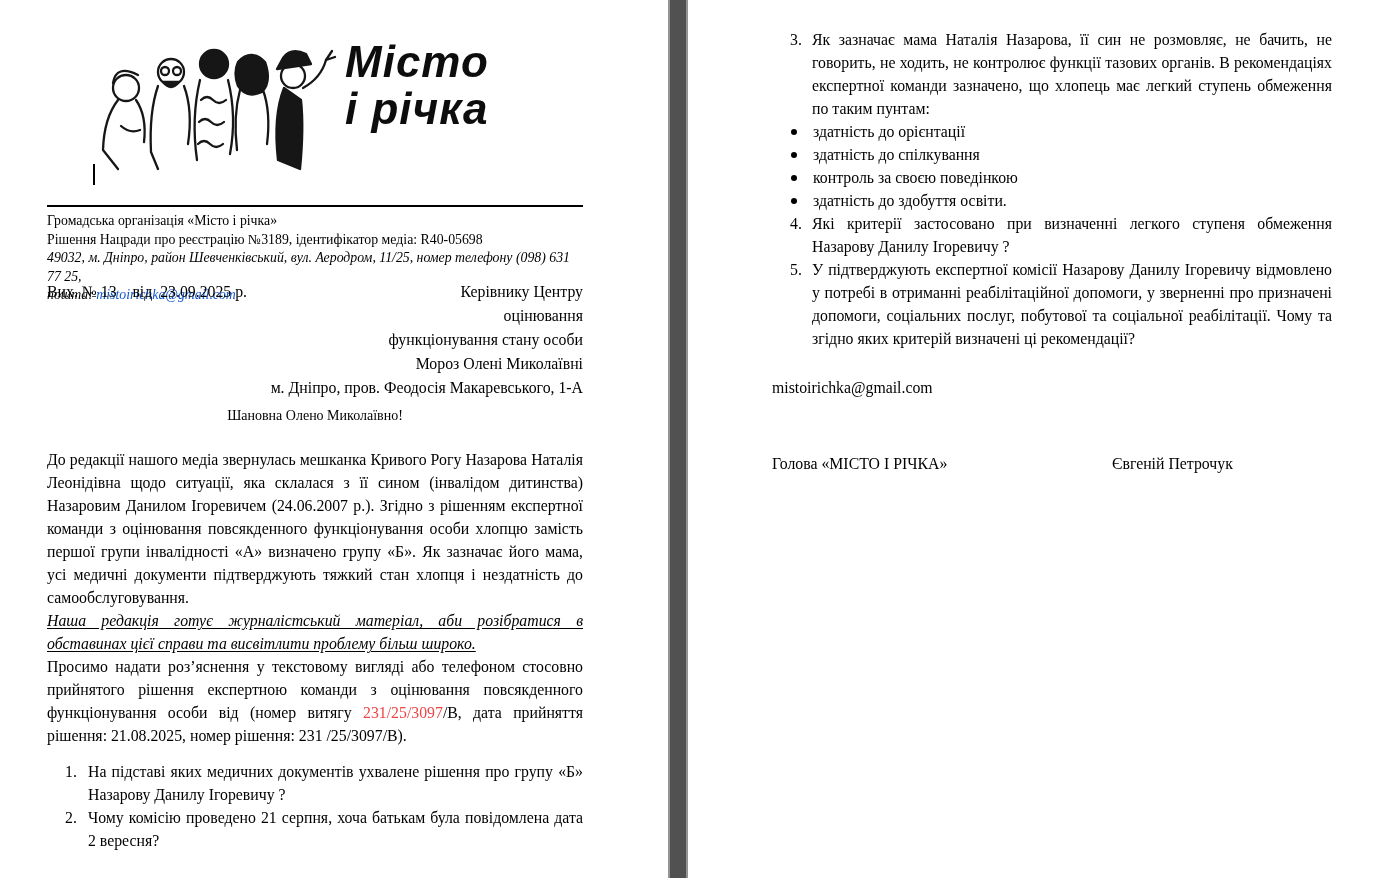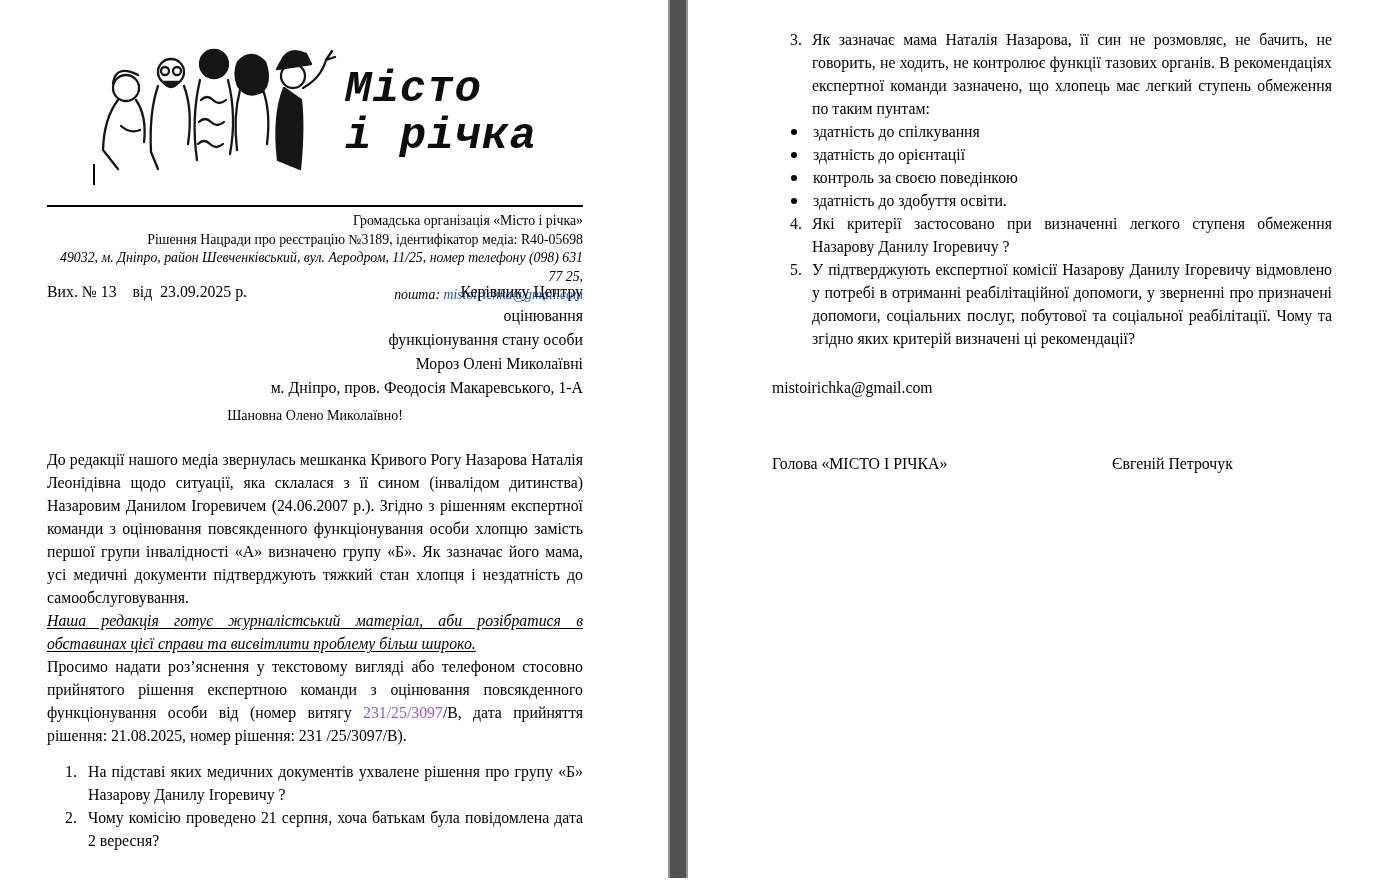--- a/index.html
+++ b/index.html
@@ -21,44 +21,44 @@
     border-left: 2px solid #949494;
     border-right: 2px solid #949494;
   }
 
   
   .page-left { position: absolute; left: 47px; top: 0; width: 536px; height: 886px; }
 
   .logo-row { position: absolute; left: 40px; top: 30px; display: flex; gap: 6px; }
   .illus { width: 252px; height: 142px; flex: 0 0 auto; }
   .logo-text {
-    margin-top: 36px;
-    font-family: Liberation Mono, monospace;
+    margin-top: 8px;
+    font-family: Liberation Sans, sans-serif;
     font-style: italic; font-weight: bold;
     font-size: 44px; line-height: 47px;
     color: #0d0d0d; letter-spacing: 1px;
   }
   .cursor { position: absolute; left: 46px; top: 164px; width: 2px; height: 21px; background: #000; }
   .rule { position: absolute; left: 0; top: 205px; width: 536px; height: 0; border: none; border-top: 2px solid #000; margin: 0; }
 
-  .org-header { position: absolute; top: 212px; left: 0; width: 536px; text-align: right; font-size: 13.8px; line-height: 18.5px; }
+  .org-header { position: absolute; top: 212px; left: 0; width: 536px; text-align: left; font-size: 13.8px; line-height: 18.5px; }
   .org-header .it { font-style: italic; }
   .email-link { color: #1155cc; font-style: italic; text-decoration: none; cursor: pointer; }
 
   .ref-row { position: absolute; top: 280px; left: 0; width: 536px; font-size: 15.8px; line-height: 24px; }
   .ref { position: absolute; left: 0; top: 0; white-space: pre; }
   .recipient { text-align: right; }
 
   .salutation { position: absolute; top: 408px; left: 0; width: 536px; text-align: center; font-size: 14px; }
 
   .bodyflow { position: absolute; top: 448px; left: 0; width: 536px; font-size: 15.8px; line-height: 23px; }
   p.just { text-align: justify; margin: 0; }
   .emph { font-style: italic; text-decoration: underline; text-underline-offset: 2px; }
   .para-request { margin-top: 23px; }
-  .doc-link { color: #8b5cf6; text-decoration: none; cursor: pointer; }
+  .doc-link { color: #ef4444; text-decoration: none; cursor: pointer; }
 
   .olist { margin-top: 13px; }
   .li { display: flex; }
   .li .num { flex: 0 0 23px; margin-left: 18px; }
   .li .litext { flex: 1; text-align: justify; }
 
   
   .page-right { position: absolute; left: 772px; top: 28px; width: 560px; font-size: 15.8px; line-height: 23px; }
   .page-right .li .num { flex: 0 0 22px; margin-left: 18px; }
   .bl { display: flex; }
@@ -167,25 +167,25 @@
   <div class="page-right">
 
     <div class="li">
       <span class="num">3.</span>
       <span class="litext">Як зазначає мама Наталія Назарова, її син не розмовляє, не бачить, не говорить, не ходить, не контролює функції тазових органів. В рекомендаціях експертної команди зазначено, що хлопець має легкий ступень обмеження по таким пунтам:</span>
     </div>
 
     <div>
       <div class="bl">
         <span class="dot"></span>
+        <span class="bltext">здатність до орієнтації</span>
+      </div>
+      <div class="bl">
+        <span class="dot"></span>
         <span class="bltext">здатність до спілкування</span>
-      </div>
-      <div class="bl">
-        <span class="dot"></span>
-        <span class="bltext">здатність до орієнтації</span>
       </div>
       <div class="bl">
         <span class="dot"></span>
         <span class="bltext">контроль за своєю поведінкою</span>
       </div>
       <div class="bl">
         <span class="dot"></span>
         <span class="bltext">здатність до здобуття освіти.</span>
       </div>
     </div>

